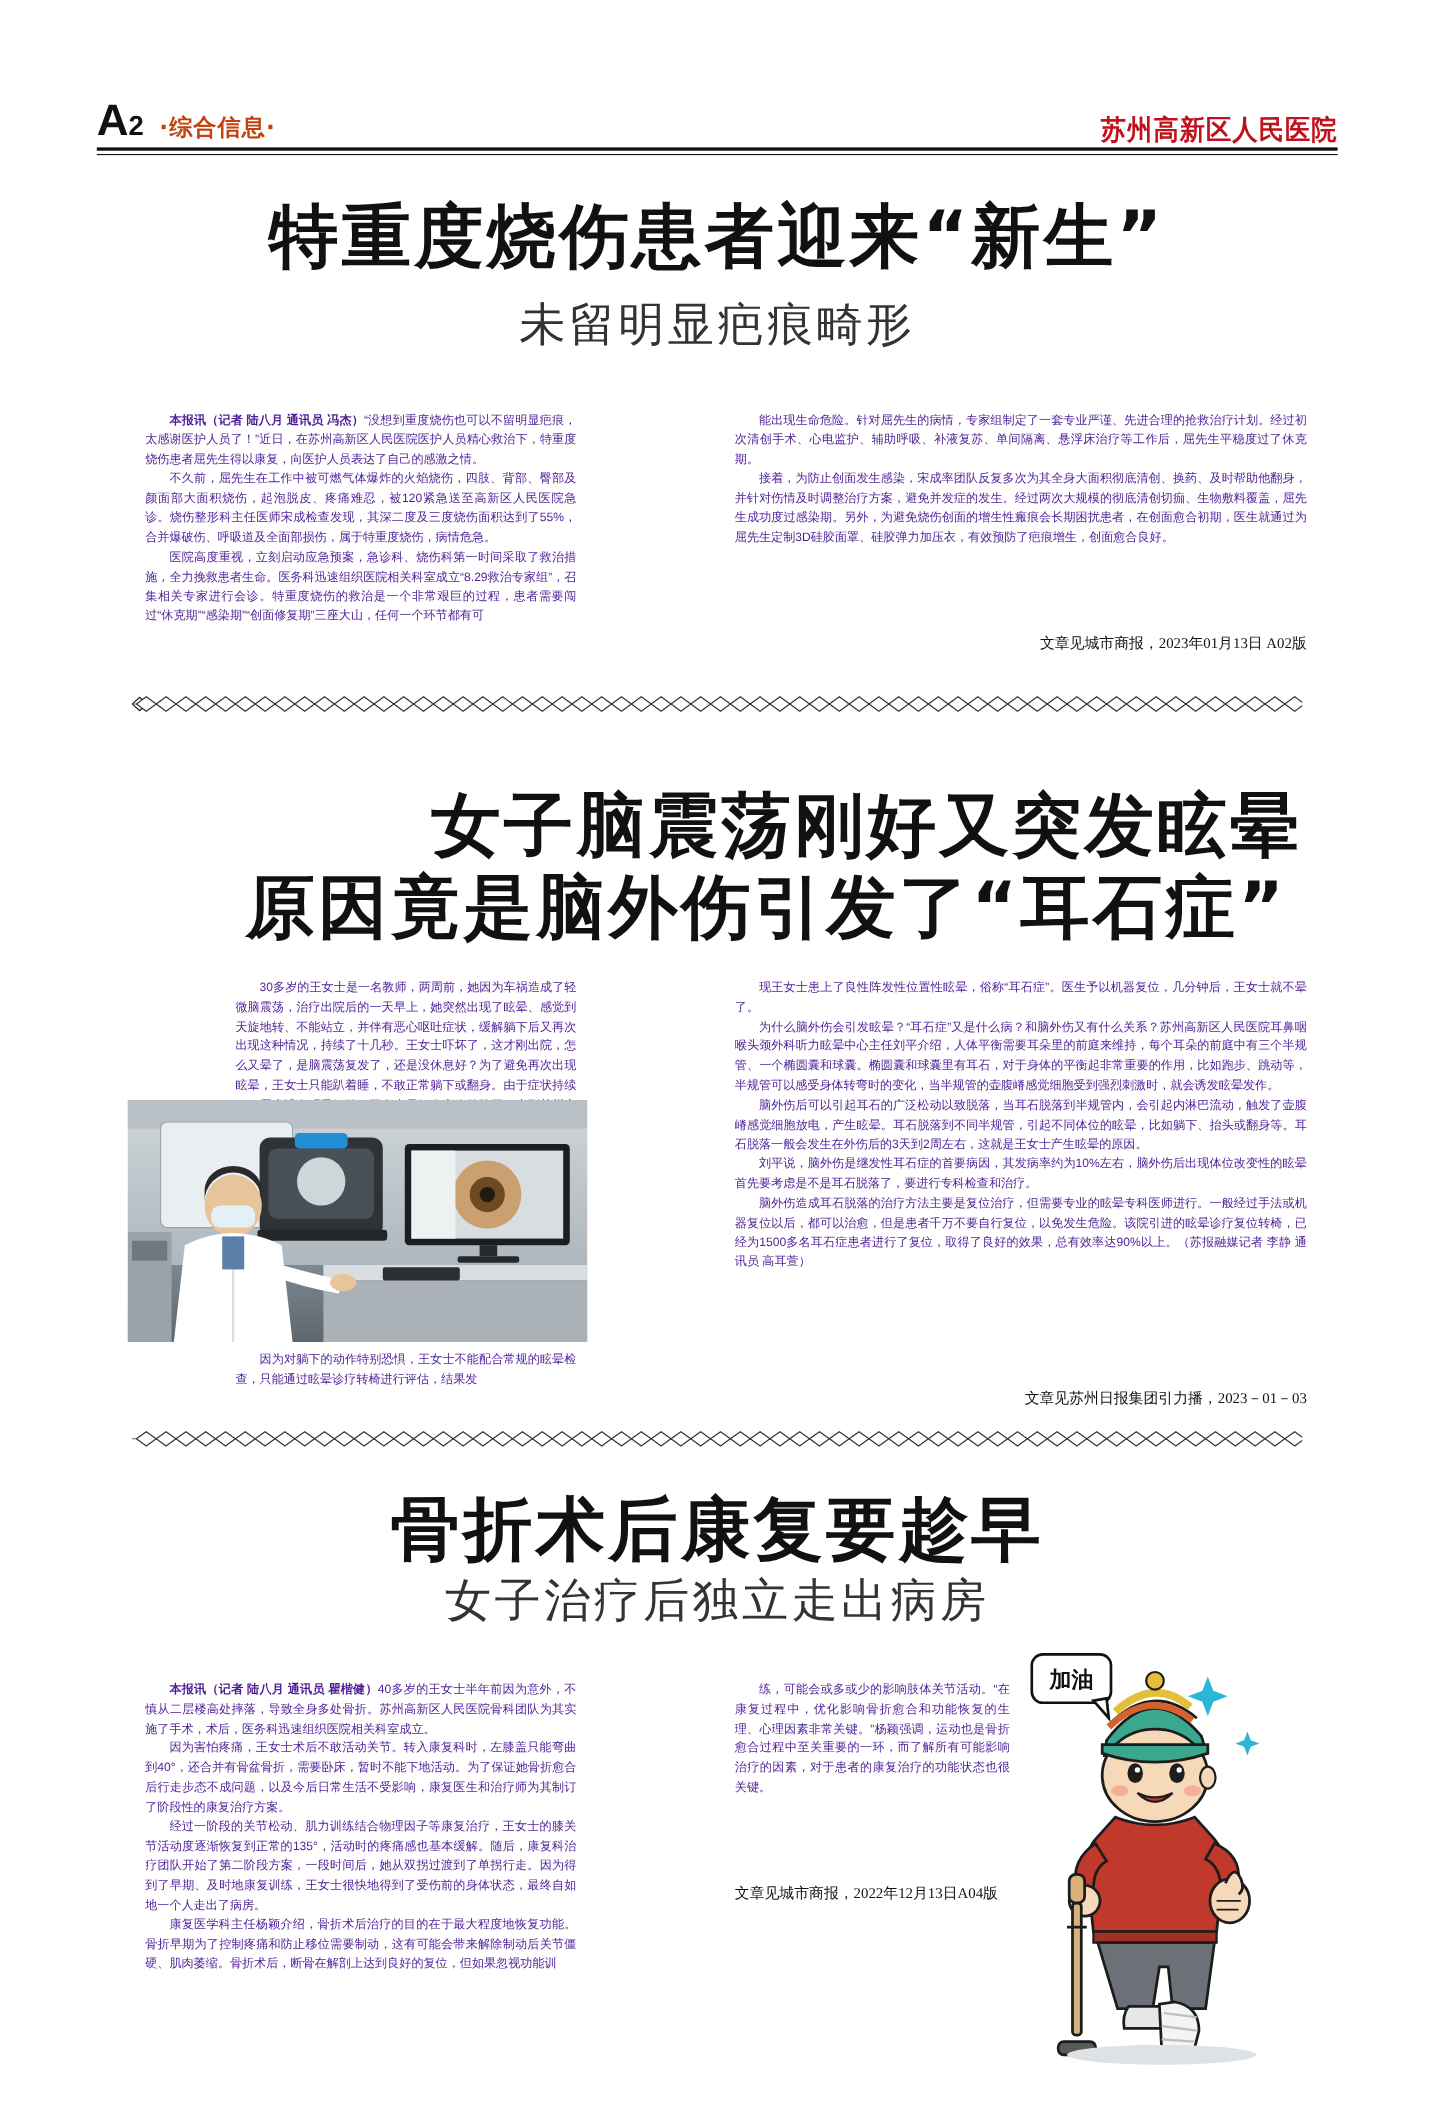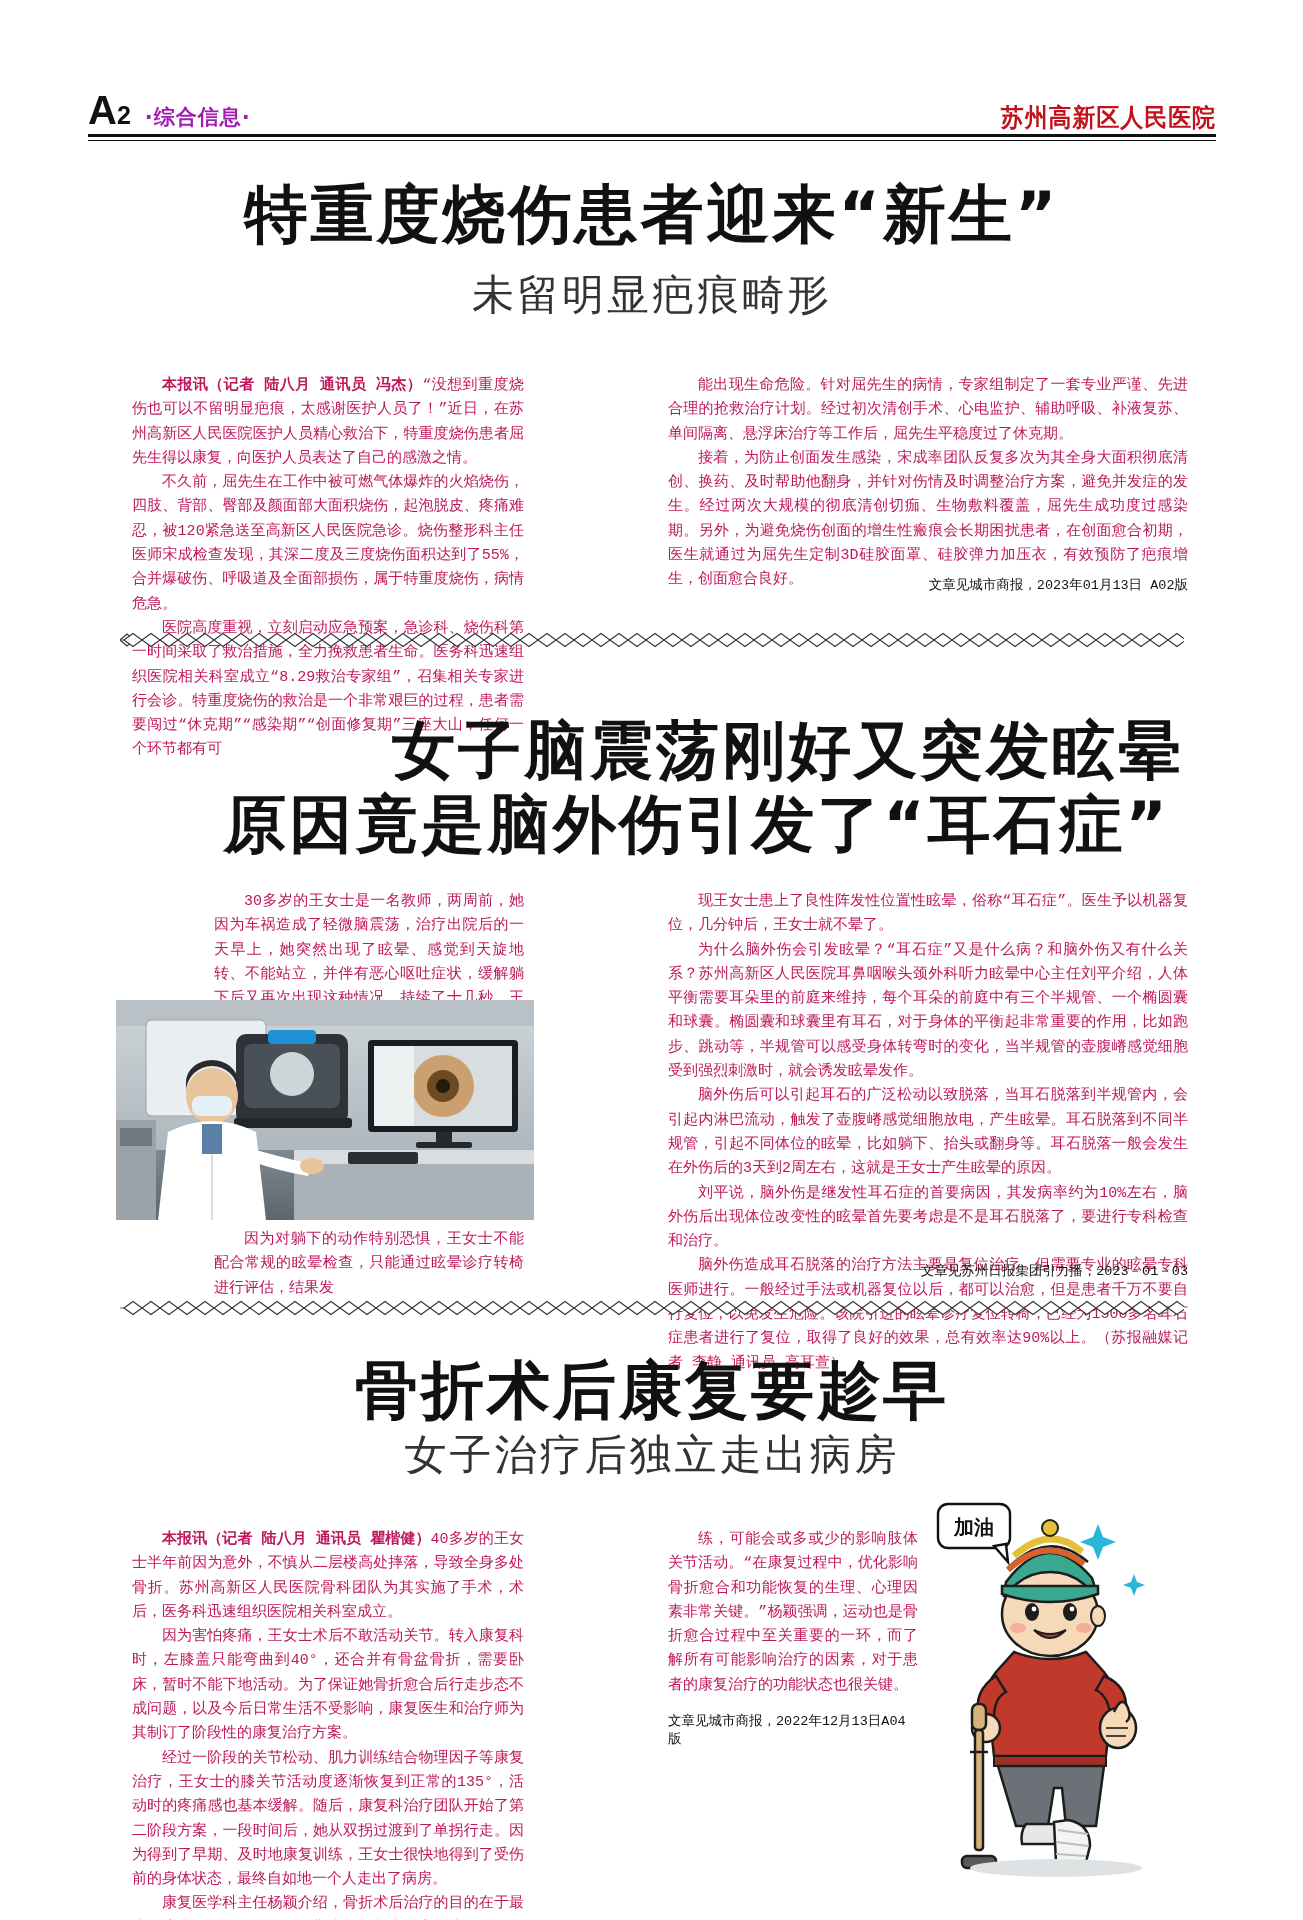--- a/index.html
+++ b/index.html
@@ -51,21 +51,21 @@
     font-weight: bold;
     font-size: 25px;
     color: #111;
     line-height: 1;
     margin-left: 1px;
   }
   .section-name {
     font-family: "DejaVu Sans", sans-serif;
     font-weight: bold;
     font-size: 21px;
-    color: #a21caf;
+    color: #c2410c;
     margin-left: 14px;
     letter-spacing: 1px;
     line-height: 1;
   }
   .hospital-name {
     font-family: "DejaVu Serif", serif;
     font-weight: bold;
     font-size: 25px;
     color: #c0121c;
     letter-spacing: 1px;
@@ -117,32 +117,32 @@
     letter-spacing: 3px;
     color: #333;
     line-height: 1.3;
   }
   .hl-left { text-align: left; }
   .hl-right { text-align: right; }
 
   
   .col {
     position: absolute;
-    font-family: Liberation Mono, monospace;
-    font-size: 15px;
+    font-family: Liberation Sans, sans-serif;
+    font-size: 11px;
     line-height: 1.62;
-    color: #be185d;
+    color: #4c1d95;
     text-align: justify;
     text-justify: inter-ideograph;
   }
   .col p { margin: 0; text-indent: 2em; }
   .lead { font-weight: bold; }
   .source {
     position: absolute;
-    font-family: Liberation Mono, monospace;
+    font-family: Liberation Serif, serif;
     font-size: 13.5px;
     color: #111;
     text-align: right;
   }
 
   .photo {
     position: absolute;
     overflow: hidden;
     background: #dfe3e6;
   }

